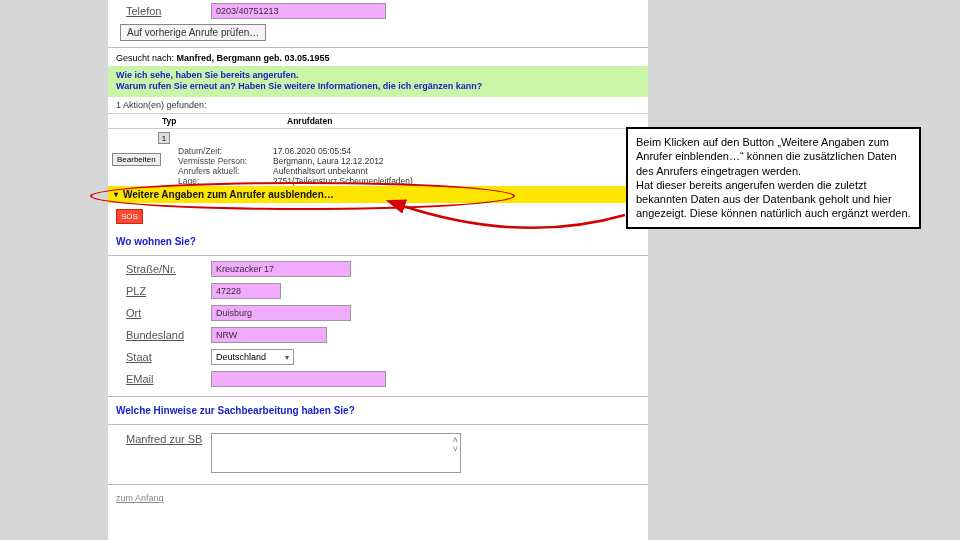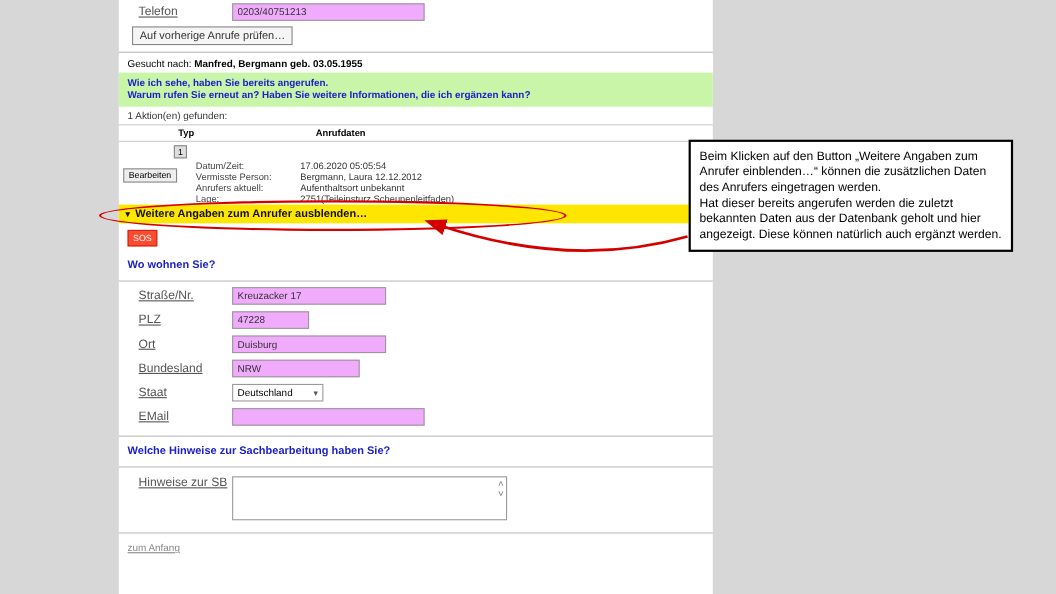--- a/index.html
+++ b/index.html
@@ -233,21 +233,21 @@
     <div class="row">
         <span class="lbl">EMail</span>
         <input class="input" style="width: 175px;" value="">
       </div>
 
     <div class="hr" style="margin-top:6px"></div>
     <div class="section-title">Welche Hinweise zur Sachbearbeitung haben Sie?</div>
     <div class="hr"></div>
 
     <div class="row" style="align-items:flex-start; padding-top:6px;">
-      <span class="lbl">Hinweise zur SB</span>
+      <span class="lbl">Manfred zur SB</span>
       <span class="hinweise-area">
         <span class="sb">˄<br>˅</span>
       </span>
     </div>
 
     <div class="hr" style="margin-top:8px"></div>
     <span class="anfang">zum Anfang</span>
 
   </div>
 </div>

